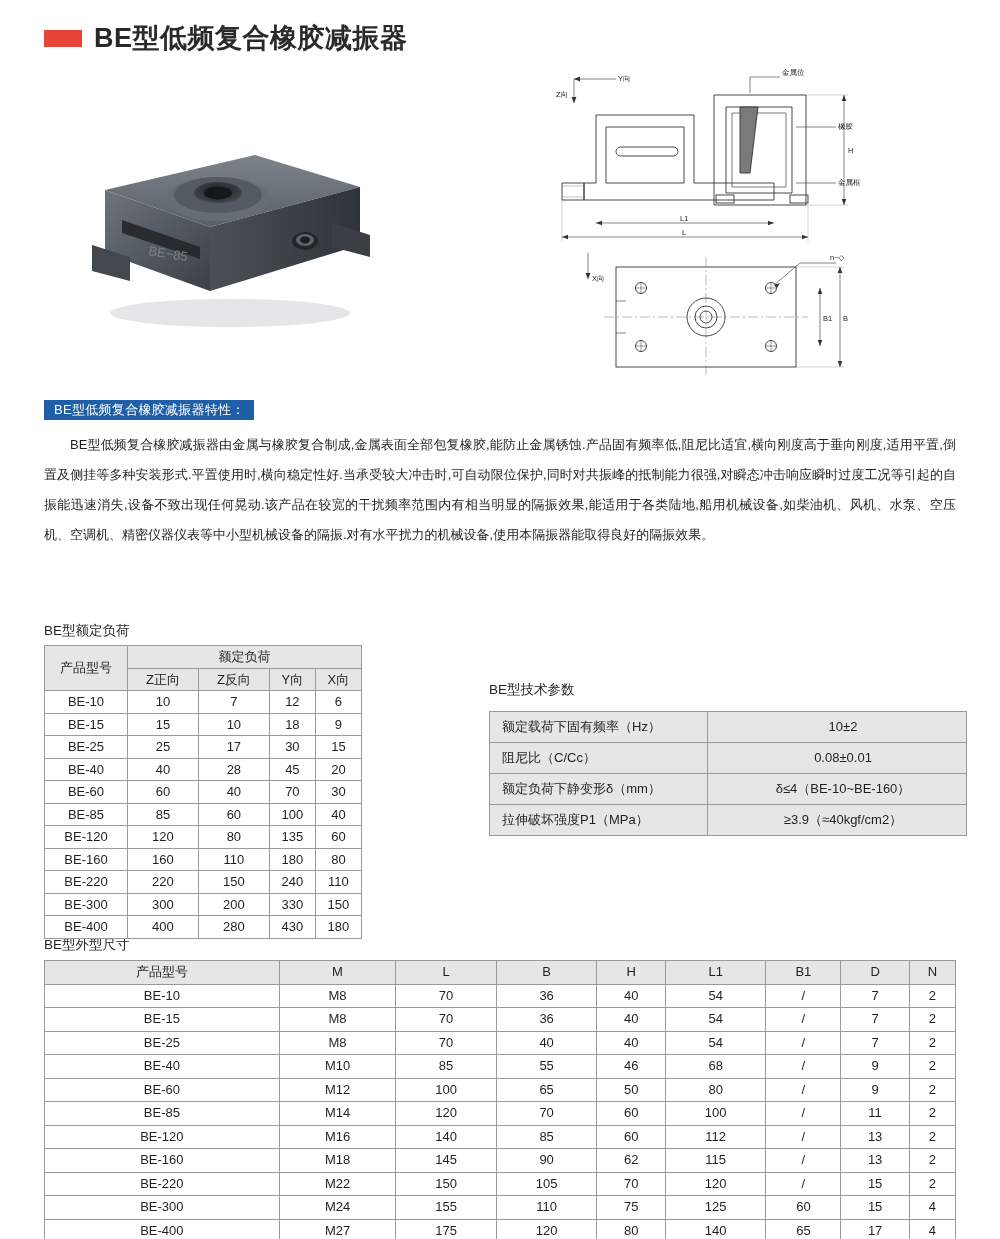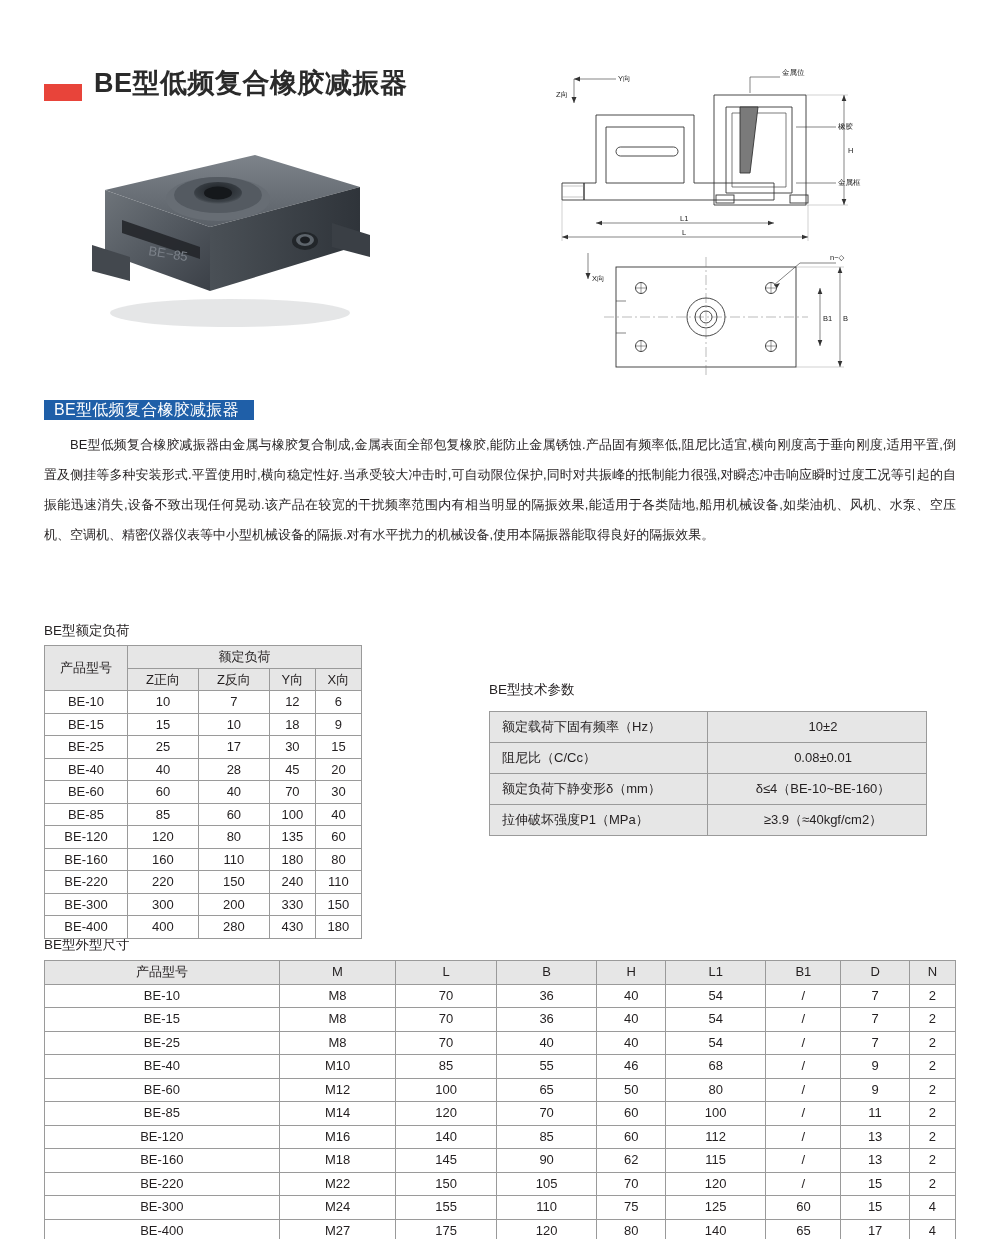--- a/index.html
+++ b/index.html
@@ -15,22 +15,21 @@
     position: relative;
     overflow: hidden;
   }
 
   
   .header {
     position: absolute;
     left: 44px;
     top: 20px;
     display: flex;
-    align-items: flex-end;
-    margin-top: 45px;
+    align-items: center;
   }
   .header .bar {
     width: 38px;
     height: 17px;
     background: #e8443a;
     margin-right: 12px;
   }
   .header .title {
     font-size: 27px;
     font-weight: bold;
@@ -59,21 +58,21 @@
 
   
   .feature-band {
     position: absolute;
     left: 44px;
     top: 400px;
     width: 210px;
     height: 20px;
     background: #1f5fa8;
     color: #ffffff;
-    font-size: 16px;
+    font-size: 13px;
     line-height: 20px;
     padding-left: 10px;
     box-sizing: border-box;
     letter-spacing: 0.3px;
   }
 
   .feature-text {
     position: absolute;
     left: 44px;
     top: 430px;
@@ -125,21 +124,21 @@
   }
   #load-table tbody td:first-child {
     width: 82px;
   }
 
   
   #tech-table {
     position: absolute;
     left: 489px;
     top: 711px;
-    width: 438px;
+    width: 478px;
   }
   #tech-table td {
     height: 30px;
     line-height: 30px;
     background: #e6e6e6;
     font-size: 13px;
   }
   #tech-table td.k {
     width: 205px;
     text-align: left;

